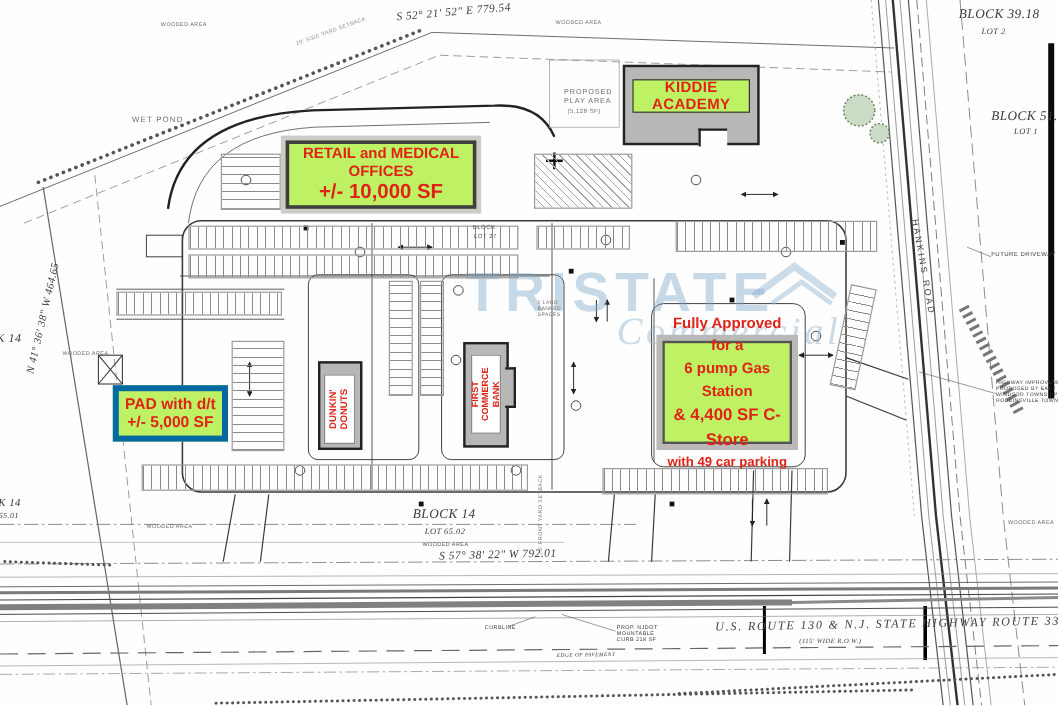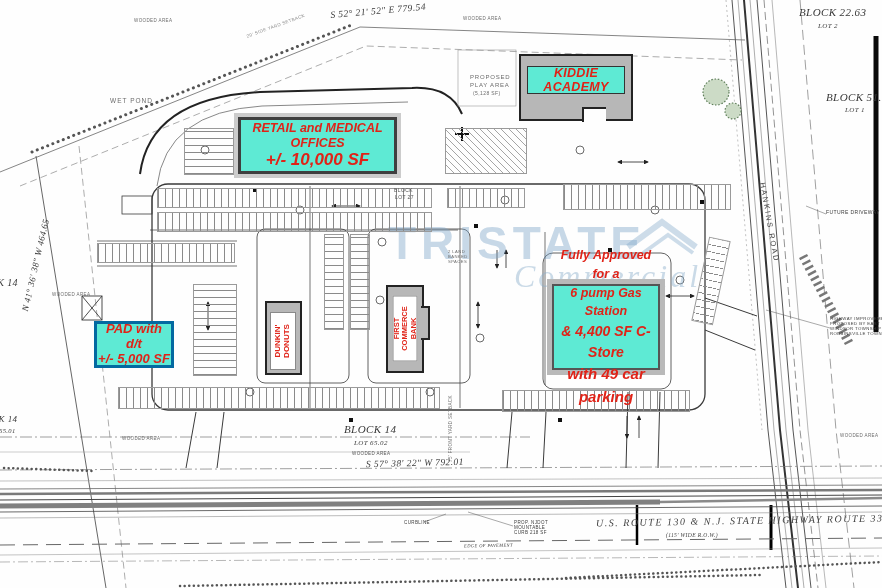--- a/index.html
+++ b/index.html
@@ -4,23 +4,23 @@
 <style>
   html,body{margin:0;padding:0;background:#fff;}
   .plan{position:relative;width:882px;height:588px;background:#fefefe;overflow:hidden;
         font-family:"Liberation Sans",sans-serif;}
   svg.lines{position:absolute;left:0;top:0;}
 
   
   .bldg{position:absolute;background:#b7b7b7;border:2px solid #232323;box-sizing:border-box;}
 
   
-  .labelbox{position:absolute;background:#5eead4;display:flex;flex-direction:column;align-items:center;
+  .labelbox{position:absolute;background:#bef264;display:flex;flex-direction:column;align-items:center;
             justify-content:center;text-align:center;color:#e02318;font-weight:bold;
-            box-sizing:border-box;line-height:1.15;font-style:italic;}
+            box-sizing:border-box;line-height:1.15;}
   .vlabel{position:absolute;background:#fff;border:1px solid #8a8a8a;display:flex;flex-direction:column;
           align-items:center;justify-content:center;text-align:center;color:#e02318;font-weight:bold;
           box-sizing:border-box;line-height:1.1;}
 
   
   .stalls{position:absolute;box-sizing:border-box;border:1px solid #9a9a9a;}
   .stalls.h{background:repeating-linear-gradient(90deg,#8a8a8a 0,#8a8a8a .8px,transparent .8px,transparent 7px);}
   .stalls.v{background:repeating-linear-gradient(0deg,#8a8a8a 0,#8a8a8a .8px,transparent .8px,transparent 7px);}
   .stalls.x{background:repeating-linear-gradient(45deg,#a5a5a5 0,#a5a5a5 .7px,transparent .7px,transparent 5px);}
 
@@ -187,21 +187,21 @@
   <div style="position:absolute;left:582px;top:107px;width:24px;height:15px;background:#fefefe;border-left:2px solid #232323;border-top:2px solid #232323;box-sizing:border-box;"></div>
   <div class="labelbox" style="left:527px;top:66px;width:98px;height:28px;border:1px solid #333;font-size:12.5px;letter-spacing:.3px;">
     <span>KIDDIE ACADEMY</span>
   </div>
 
   <div class="labelbox" style="left:238px;top:117px;width:159px;height:57px;border:3px solid #3f3f3f;box-shadow:0 0 0 4px #cccccc;">
     <span style="font-size:12.5px;">RETAIL and MEDICAL OFFICES</span>
     <span style="font-size:17px;">+/- 10,000 SF</span>
   </div>
 
-  <div class="labelbox" style="left:94px;top:321px;width:80px;height:47px;border:3px solid #0369a1;">
+  <div class="labelbox" style="left:94px;top:321px;width:96px;height:47px;border:5px solid #0369a1;">
     <span style="font-size:13px;">PAD with d/t</span>
     <span style="font-size:13px;">+/- 5,000 SF</span>
   </div>
 
   <div class="bldg" style="left:265px;top:301px;width:37px;height:74px;"></div>
   <div class="vlabel" style="left:254px;top:328px;width:58px;height:26px;transform:rotate(-90deg);font-size:8px;">
     <span>DUNKIN'</span>
     <span>DONUTS</span>
   </div>
 
@@ -209,24 +209,24 @@
   <div class="bldg" style="left:421px;top:306px;width:9px;height:34px;border-left:none;"></div>
   <div class="vlabel" style="left:372px;top:316px;width:66px;height:25px;transform:rotate(-90deg);font-size:7.5px;">
     <span>FIRST COMMERCE</span>
     <span>BANK</span>
   </div>
 
   <div class="labelbox" style="left:552px;top:284px;width:108px;height:86px;border:2px solid #555;box-shadow:0 0 0 5px #b9b9b9;line-height:1.5;">
     <span style="font-size:12.5px;">Fully Approved for a</span>
     <span style="font-size:12.5px;">6 pump Gas Station</span>
     <span style="font-size:14px;">&amp; 4,400 SF C-Store</span>
-    <span style="font-size:15px;">with 49 car parking</span>
-  </div>
-
-  <div class="ann ser" style="left:799px;top:6px;font-size:11px;">BLOCK 22.63</div>
+    <span style="font-size:11px;">with 49 car parking</span>
+  </div>
+
+  <div class="ann ser" style="left:799px;top:6px;font-size:11px;">BLOCK 39.18</div>
   <div class="ann ser" style="left:818px;top:22px;font-size:7px;">LOT 2</div>
   <div class="ann ser" style="left:826px;top:91px;font-size:11px;">BLOCK 51.</div>
   <div class="ann ser" style="left:845px;top:106px;font-size:7px;">LOT 1</div>
   <div class="ann ser" style="left:-30px;top:277px;font-size:10px;">BLOCK 14</div>
   <div class="ann ser" style="left:-26px;top:414px;font-size:9px;">BLOCK 14</div>
   <div class="ann ser" style="left:-16px;top:427px;font-size:6.5px;">LOT 65.01</div>
   <div class="ann ser" style="left:344px;top:423px;font-size:11px;">BLOCK 14</div>
   <div class="ann ser" style="left:354px;top:439px;font-size:7px;">LOT 65.02</div>
   <div class="ann" style="left:352px;top:451px;font-size:4.5px;color:#555;">WOODED AREA</div>
   <div class="ann" style="left:394px;top:188px;font-size:5px;color:#555;">BLOCK</div>

